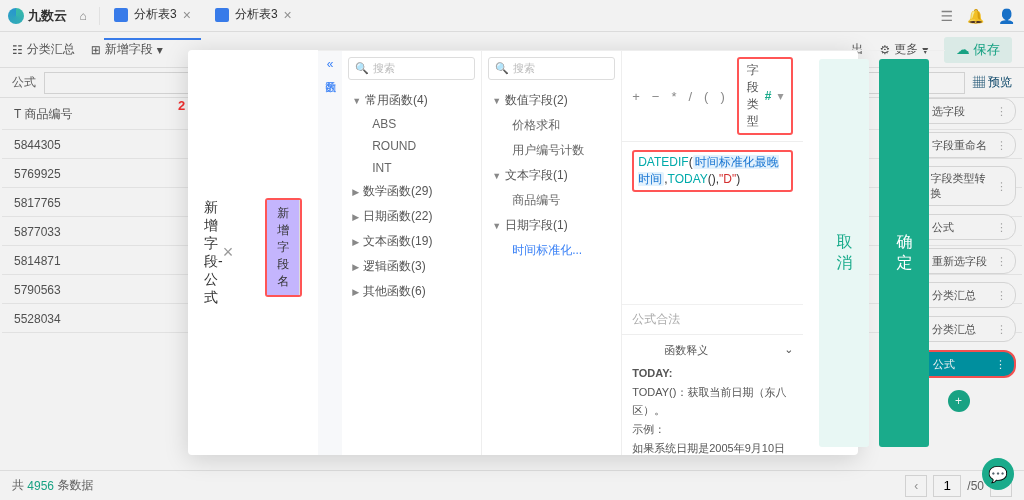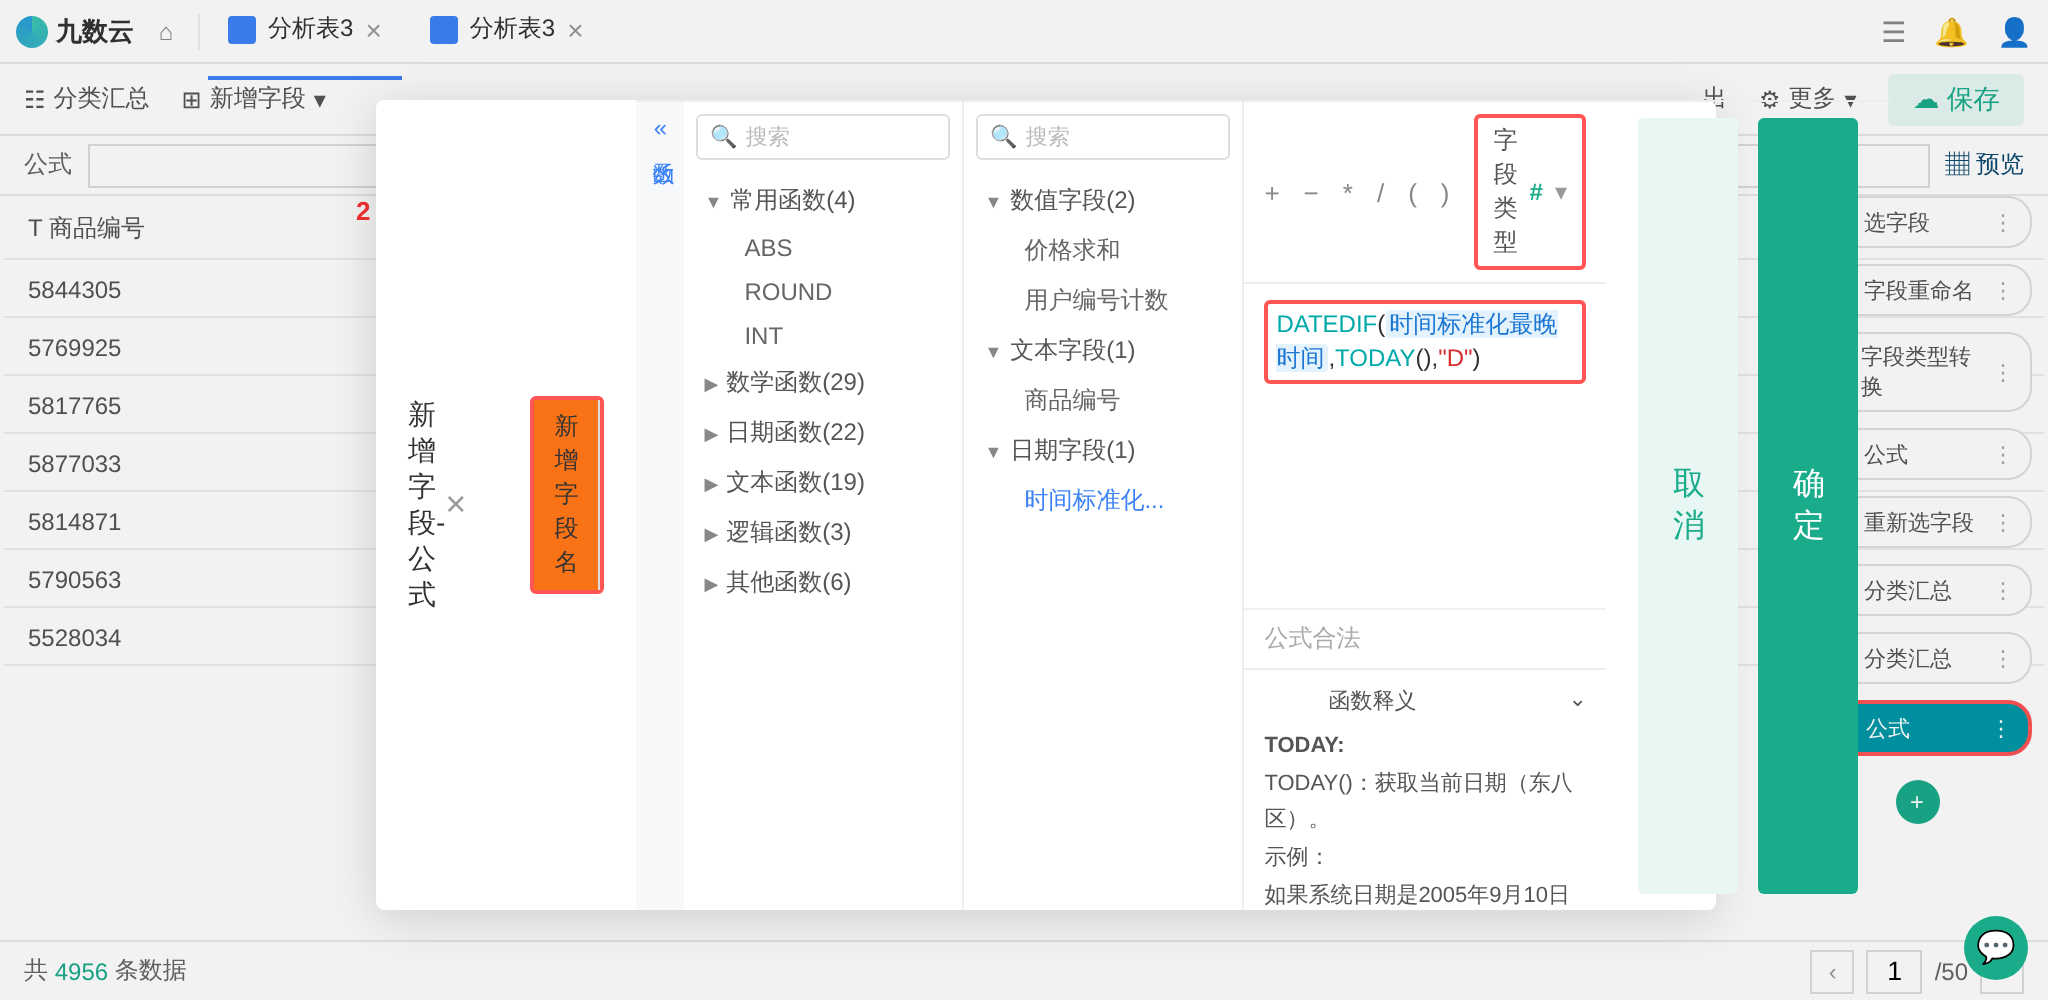--- a/index.html
+++ b/index.html
@@ -34,21 +34,21 @@
 .step-more { margin-left:auto; color:#aaa; }
 .add-circle { width:22px; height:22px; border-radius:50%; background:#1aab8b; color:#fff; display:flex; align-items:center; justify-content:center; margin:4px auto; cursor:pointer; }
 .red-num { position:absolute; color:#f33; font-size:13px; font-weight:bold; }
 
 .overlay { position:absolute; inset:0; background:rgba(0,0,0,0.05); }
 .modal { position:absolute; left:188px; top:50px; width:670px; height:405px; background:#fff; border-radius:4px; box-shadow:0 4px 24px rgba(0,0,0,0.15); display:flex; flex-direction:row; }
 .modal-hd { padding:12px 16px; font-size:14px; font-weight:500; display:flex; align-items:center; }
 .modal-close { margin-left:auto; color:#999; font-size:18px; cursor:pointer; }
 .field-row { display:flex; align-items:center; padding:0 16px 10px; gap:0; }
 .field-box { border:2px solid #f55; border-radius:3px; display:flex; }
-.field-label { padding:5px 10px; background:#f97316; border-right:1px solid #ddd; font-size:12px; }
+.field-label { padding:5px 10px; background:#c4b5fd; border-right:1px solid #ddd; font-size:12px; }
 .field-input { padding:5px 10px; width:110px; border:none; font-size:12px; }
 .modal-body { flex:1; display:flex; border-top:1px solid #eee; min-height:0; }
 .func-sidebar { width:24px; background:#f7f8fa; display:flex; flex-direction:column; align-items:center; padding-top:6px; color:#3b82f6; font-size:11px; gap:2px; }
 .collapse-arr { color:#3b82f6; font-size:12px; }
 .func-col { width:140px; border-right:1px solid #eee; display:flex; flex-direction:column; }
 .search-box { margin:6px; border:1px solid #ddd; border-radius:3px; padding:3px 6px; display:flex; align-items:center; gap:4px; color:#bbb; font-size:11px; }
 .tree { flex:1; overflow:auto; padding:2px 0; font-size:12px; }
 .tree-item { padding:4px 8px 4px 20px; cursor:pointer; display:flex; align-items:center; gap:4px; color:#555; }
 .tree-item.group { padding-left:10px; font-weight:400; }
 .tree-item.leaf { padding-left:30px; color:#666; }

